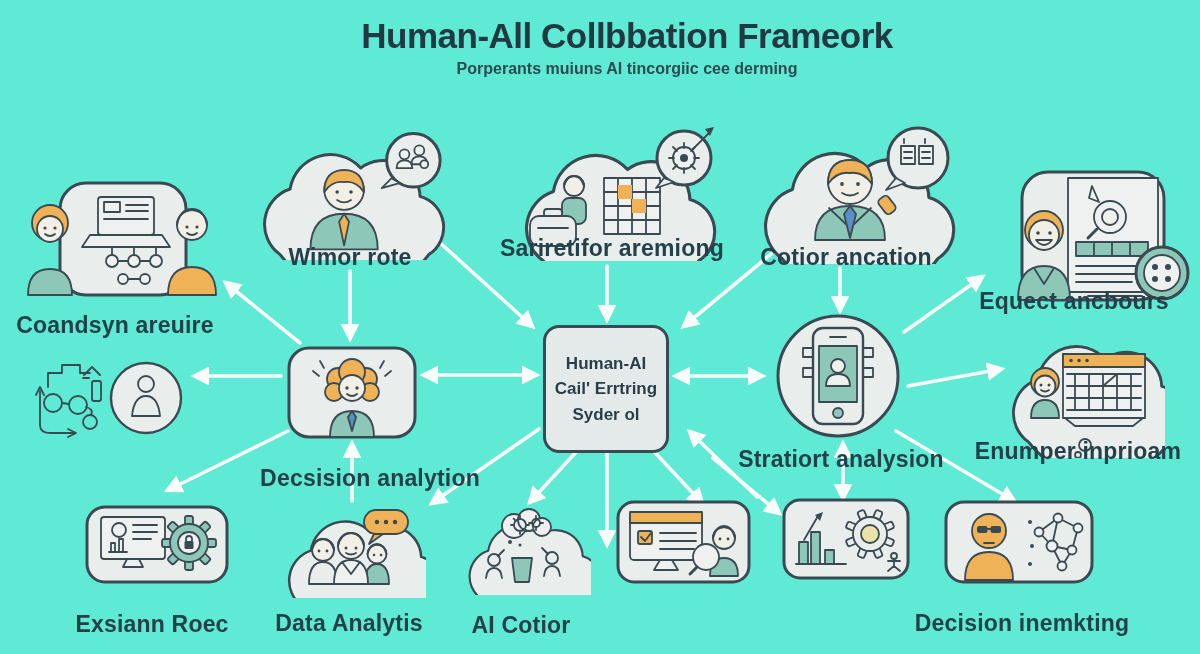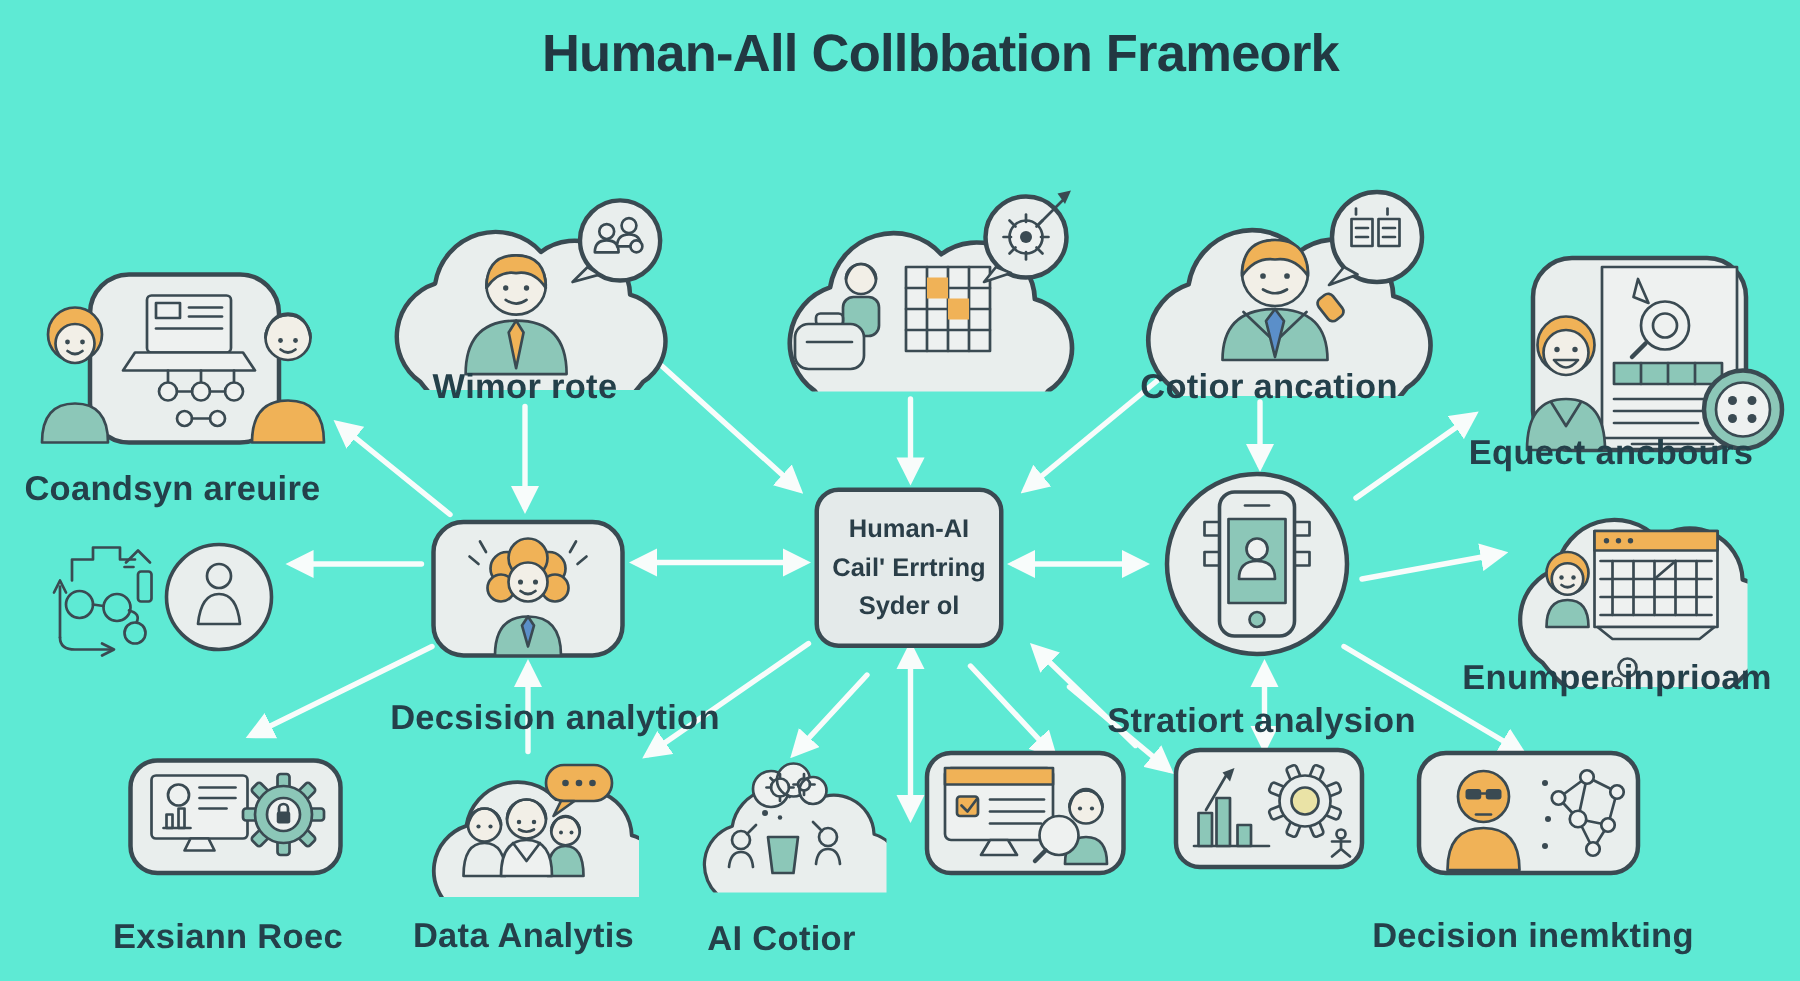--- a/index.html
+++ b/index.html
@@ -5,21 +5,21 @@
   html,body{margin:0;padding:0;}
   body{font-family:"Liberation Sans", sans-serif;}
   #stage{position:relative;width:1200px;height:654px;background:#5eead4;overflow:hidden;padding-left:16px;}
   .abs{position:absolute;}
   .label{position:absolute;transform:translateX(-50%);font-weight:700;font-size:23px;
          color:#24404a;white-space:nowrap;letter-spacing:.2px;}
   #title{position:absolute;left:627px;top:16px;transform:translateX(-50%);
          font-size:35px;font-weight:800;color:#223842;letter-spacing:-.5px;white-space:nowrap;}
   #subtitle{position:absolute;left:627px;top:60px;transform:translateX(-50%);
          font-size:16px;font-weight:700;color:#2c4a52;white-space:nowrap;}
-  #center-box{position:absolute;left:543px;top:325px;width:126px;height:107px;
+  #center-box{position:absolute;left:543px;top:325px;width:126px;height:128px;
          background:#e4eaea;border:3px solid #3a4a52;border-radius:16px;
          display:flex;flex-direction:column;align-items:center;justify-content:center;
          font-size:17px;font-weight:700;color:#2a3e48;line-height:1.5;text-align:center;box-sizing:border-box;}
   svg .ln{stroke:#3a4a52;stroke-width:2.4;stroke-linecap:round;stroke-linejoin:round;fill:none;}
   svg .w3{stroke-width:3;}
   svg .w2{stroke-width:1.8;}
   svg .f-card{fill:#e9eeed;}
   svg .f-lite{fill:#eef1f0;}
   svg .f-face{fill:#f2efe7;}
   svg .f-or{fill:#f0b257;}
@@ -59,20 +59,21 @@
       <line x1="757" y1="497" x2="690" y2="432" marker-end="url(#ah)"></line>
       <line x1="713" y1="458" x2="779" y2="513" marker-end="url(#ah)"></line>
       <line x1="843" y1="444" x2="843" y2="498" marker-start="url(#ah)" marker-end="url(#ah)"></line>
       <line x1="904" y1="332" x2="982" y2="277" marker-end="url(#ah)"></line>
       <line x1="908" y1="386" x2="1001" y2="369" marker-end="url(#ah)"></line>
       <line x1="896" y1="431" x2="1014" y2="501" marker-end="url(#ah)"></line>
     </g>
   </svg>
 
   <div id="title">Human-All Collbbation Frameork</div>
+  <div id="subtitle">Porperants muiuns AI tincorgiic cee derming</div>
 
   <div id="center-box">
     <div>Human-AI</div>
     <div>Cail' Errtring</div>
     <div>Syder ol</div>
   </div>
 
   <svg class="abs" style="left:20px;top:175px" width="200" height="128" viewBox="0 0 200 128">
     <rect x="40" y="8" width="126" height="112" rx="26" class="ln f-card w3"></rect>
     <rect x="78" y="22" width="56" height="38" rx="3" class="ln f-lite w2"></rect>
@@ -163,20 +164,21 @@
         <line x1="161" y1="31" x2="165" y2="35"></line>
           <line x1="179" y1="49" x2="183" y2="53"></line>
         <line x1="183" y1="31" x2="179" y2="35"></line>
           <line x1="165" y1="49" x2="161" y2="53"></line>
       </g>
       <circle cx="172" cy="42" r="4" class="f-dk"></circle>
       <line x1="180" y1="34" x2="198" y2="16" class="ln w2"></line>
       <path d="M193,13 L202,11 L198,20 Z" class="f-dk"></path>
     </g>
   </svg>
+  <div class="label" style="left:612px;top:235px">Sariretifor aremiong</div>
 
   <svg class="abs" style="left:755px;top:116px" width="205" height="148" viewBox="0 0 205 148">
     <g transform="translate(-12,6) scale(1.3)">
       <path d="M30,105 A30,30 0 0 1 38,52 A33,33 0 0 1 95,35 A30,30 0 0 1 143,58 A26,26 0 0 1 150,105 A75,75 0 0 1 30,105 Z" class="ln f-card" stroke-width="2.2"></path>
     </g>
     <path d="M60,124 Q60,90 95,90 Q130,90 130,124 Z" class="ln f-te w2"></path>
     <path d="M74,92 L95,112 M116,92 L95,112" class="ln w2"></path>
     <path d="M95,90 L89,98 L95,122 L101,98 Z" class="ln f-bl w2"></path>
     <circle cx="95" cy="66" r="22" class="ln f-face w2"></circle>
     <path d="M73,68 Q73,44 95,44 Q117,44 117,68 Q108,55 95,57 Q82,55 73,68 Z" class="ln f-or w2"></path>
@@ -280,21 +282,21 @@
     <rect x="30" y="56" width="10" height="9" class="ln f-card w2"></rect>
     <rect x="90" y="36" width="10" height="9" class="ln f-card w2"></rect>
     <rect x="90" y="56" width="10" height="9" class="ln f-card w2"></rect>
     <rect x="40" y="16" width="50" height="96" rx="10" class="ln f-card" stroke-width="2.6"></rect>
     <line x1="57" y1="25" x2="73" y2="25" class="ln w2"></line>
     <rect x="46" y="34" width="38" height="56" class="ln f-te w2"></rect>
     <circle cx="65" cy="54" r="7" class="ln f-lite w2"></circle>
     <path d="M53,74 Q53,62 65,62 Q77,62 77,74 Z" class="ln f-lite w2"></path>
     <circle cx="65" cy="101" r="5" class="ln f-te w2"></circle>
   </svg>
-  <div class="label" style="left:841px;top:467px">Stratiort analysion</div>
+  <div class="label" style="left:841px;top:446px">Stratiort analysion</div>
 
   <svg class="abs" style="left:1005px;top:318px" width="160" height="140" viewBox="0 0 160 140">
     <g transform="translate(-12,0) scale(1.18)">
       <path d="M30,105 A30,30 0 0 1 38,52 A33,33 0 0 1 95,35 A30,30 0 0 1 143,58 A26,26 0 0 1 150,105 A75,75 0 0 1 30,105 Z" class="ln f-card" stroke-width="2.2"></path>
     </g>
     <circle cx="80" cy="127" r="6" class="ln f-card w2"></circle>
     <circle cx="73" cy="137" r="3" class="ln f-card w2"></circle>
     <rect x="58" y="36" width="82" height="64" class="ln f-lite w2"></rect>
     <rect x="58" y="36" width="82" height="13" class="ln f-or w2"></rect>
     <circle cx="66" cy="42.5" r="1.8" class="f-dk"></circle>

